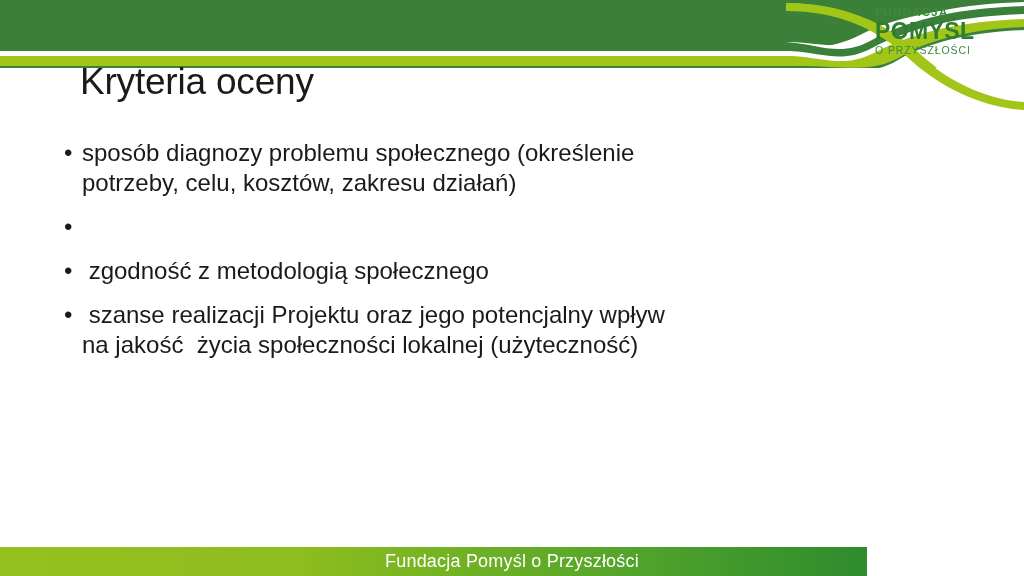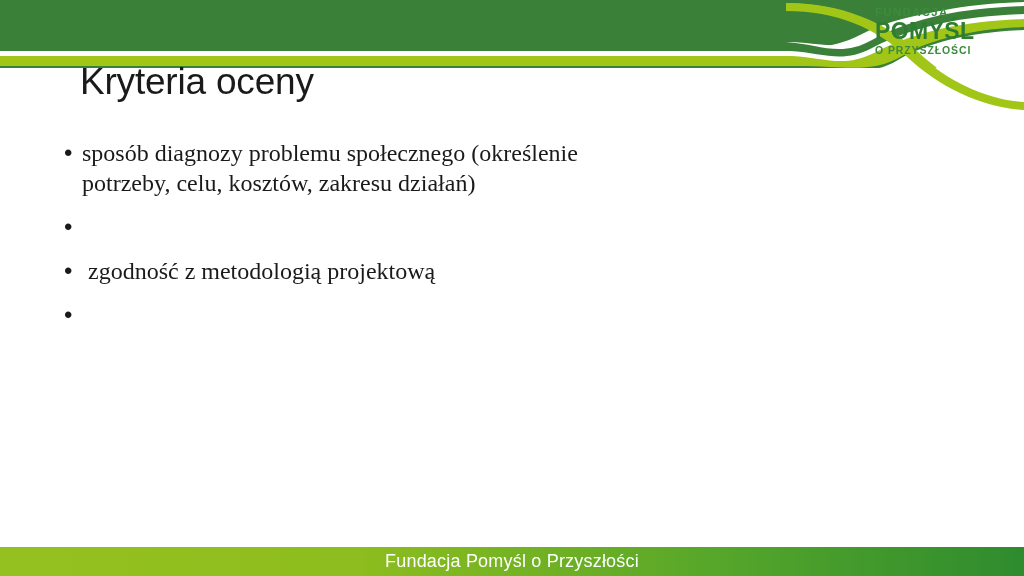--- a/index.html
+++ b/index.html
@@ -67,21 +67,21 @@
     letter-spacing: 0.4px;
     color: #2f7d32;
     font-weight: bold;
     margin-top: 1px;
     text-align: right;
   }
   .hl-bot {
     font-size: 10.5px;
     letter-spacing: 0.9px;
     color: #3d8b3d;
-    font-weight: bold;
+    font-weight: normal;
     margin-top: 2px;
   }
 
   
   .slide-title {
     position: absolute;
     left: 80px;
     top: 61px;
     font-size: 37px;
     color: #1a1a1a;
@@ -108,38 +108,37 @@
     font-size: 24px;
     line-height: 30px;
     color: #1a1a1a;
     text-align: left;
   }
   .bullet-text {
     font-size: 24px;
     line-height: 30px;
     color: #1a1a1a;
     white-space: pre-wrap;
-    font-family: Liberation Serif, serif;
   }
 
   
   .footer-logos {
     position: absolute;
     left: 0;
     top: 476px;
     width: 1024px;
     height: 66px;
   }
 
   
   .bottom-bar {
     position: absolute;
     left: 0;
     top: 547px;
-    width: 1024px;
+    width: 867px;
     height: 29px;
     background: linear-gradient(90deg, #95c11f 0%, #8dbd1e 35%, #53a52a 72%, #2e8b2e 100%);
   }
   .bottom-bar-text {
     position: absolute;
     left: 0;
     top: 0;
     width: 1024px;
     height: 29px;
     line-height: 29px;
@@ -201,24 +200,26 @@
     <div class="bullet">
       <span class="bullet-dot">•</span>
       <span class="bullet-text">sposób diagnozy problemu społecznego (określenie
 potrzeby, celu, kosztów, zakresu działań)</span>
     </div>
     <div class="bullet">
       <span class="bullet-dot">•</span>
     </div>
     <div class="bullet">
       <span class="bullet-dot">•</span>
-      <span class="bullet-text"> zgodność z metodologią projektową</span>
-    </div>
-    <div class="bullet">
-      <span class="bullet-dot">•</span>
+      <span class="bullet-text"> zgodność z metodologią społecznego</span>
+    </div>
+    <div class="bullet">
+      <span class="bullet-dot">•</span>
+      <span class="bullet-text"> szanse realizacji Projektu oraz jego potencjalny wpływ
+na jakość  życia społeczności lokalnej (użyteczność)</span>
     </div>
   </div>
 
   <div class="footer-logos">
 
     
     
 
     
     

